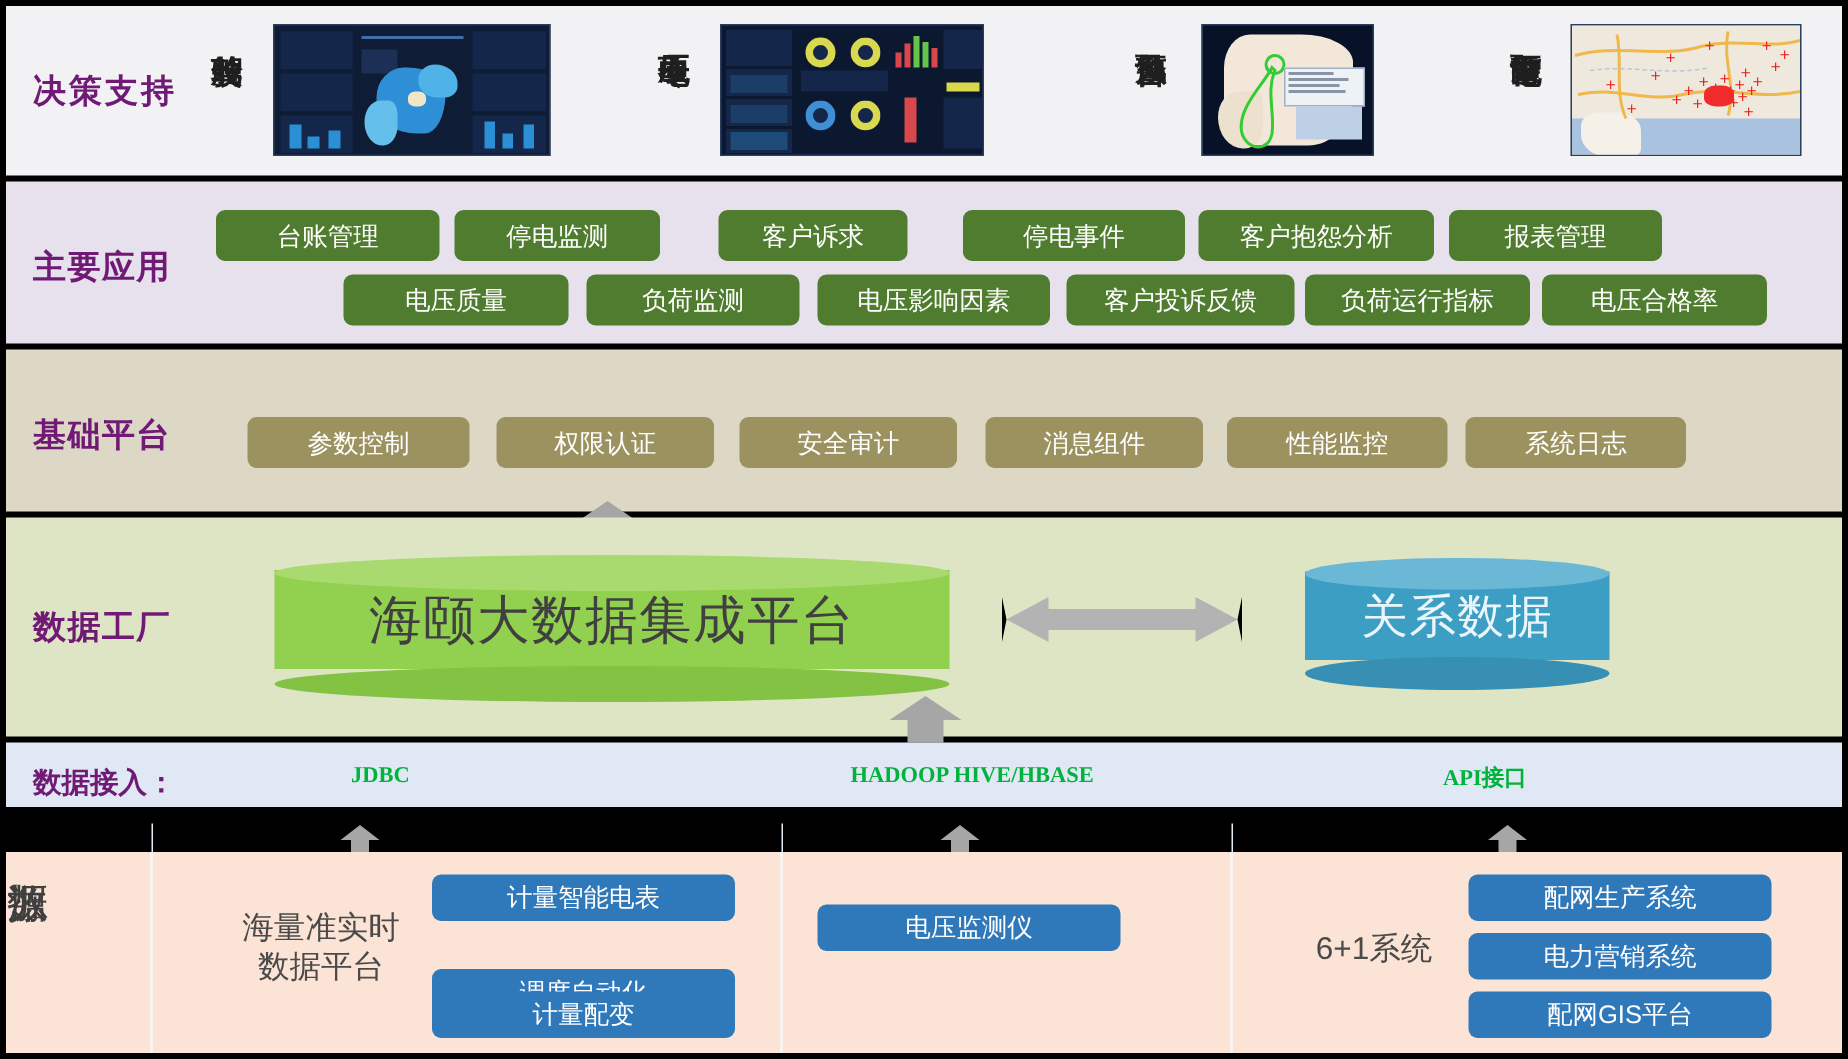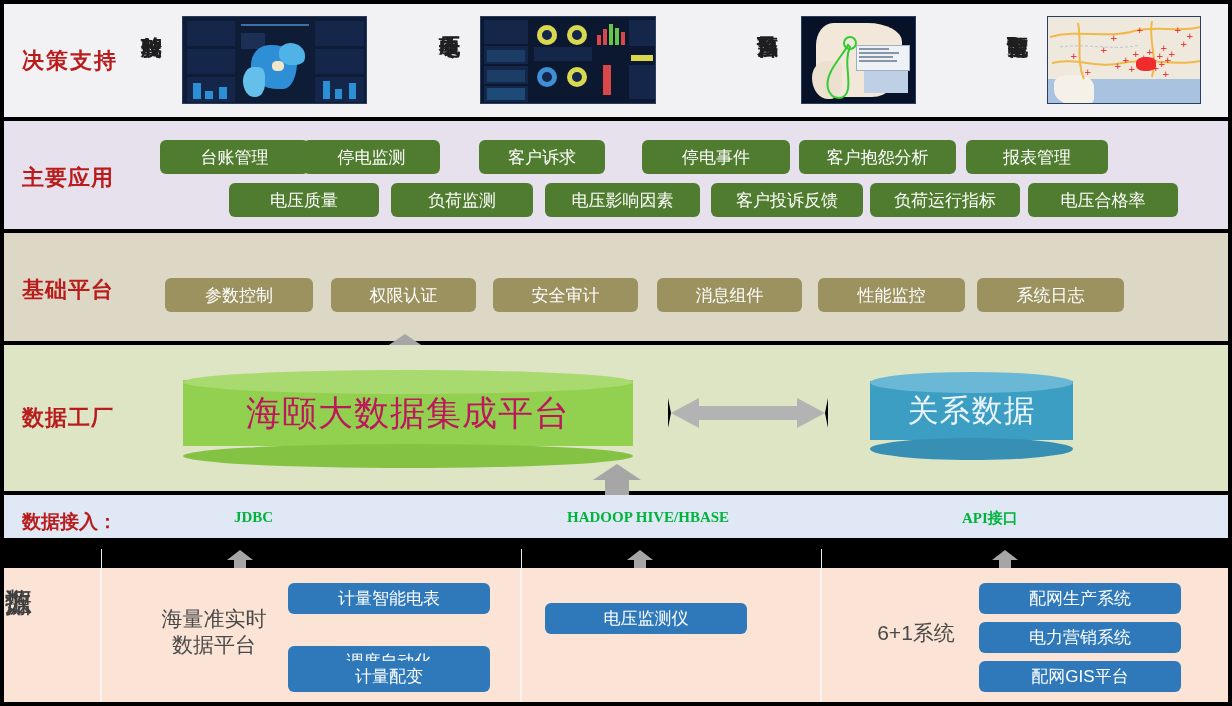--- a/index.html
+++ b/index.html
@@ -20,21 +20,21 @@
   .band {
     position: absolute;
     left: 4px;
     width: 1224px;
     box-sizing: border-box;
   }
   .row-label {
     position: absolute;
     font-family: "Liberation Serif", "DejaVu Serif", serif;
     font-weight: bold;
-    color: #b91c1c;
+    color: #701a75;
     white-space: nowrap;
     text-align: right;
   }
 
   
   #band-decision {
     top: 4px; height: 113px;
     background: #f2f1f3;
   }
   #label-decision {
@@ -308,21 +308,21 @@
             <text x="114" y="60">+</text>
         </g>
       </svg>
       <div style="position:absolute;left:88px;top:40px;width:20px;height:14px;background:#ef2b2b;border-radius:40%;"></div>
     </div>
   </div>
 
   <div class="band" id="band-apps">
     <div class="row-label" id="label-apps">主要应用</div>
 
-    <div class="pill pill-green" style="left:140px; top:19px; width:149px;margin-left:16px;">台账管理</div>
+    <div class="pill pill-green" style="left:140px; top:19px; width:149px;">台账管理</div>
     <div class="pill pill-green" style="left:299px; top:19px; width:137px;">停电监测</div>
     <div class="pill pill-green" style="left:475px; top:19px; width:126px;">客户诉求</div>
     <div class="pill pill-green" style="left:638px; top:19px; width:148px;">停电事件</div>
     <div class="pill pill-green" style="left:795px; top:19px; width:157px;">客户抱怨分析</div>
     <div class="pill pill-green" style="left:962px; top:19px; width:142px;">报表管理</div>
 
     <div class="pill pill-green" style="left:225px; top:62px; width:150px;">电压质量</div>
     <div class="pill pill-green" style="left:387px; top:62px; width:142px;">负荷监测</div>
     <div class="pill pill-green" style="left:541px; top:62px; width:155px;">电压影响因素</div>
     <div class="pill pill-green" style="left:707px; top:62px; width:152px;">客户投诉反馈</div>
@@ -349,21 +349,21 @@
   </div>
 
   <div class="band" id="band-factory">
     <div class="row-label" id="label-factory">数据工厂</div>
 
     <div style="position:absolute; left:179px; top:25px; width:450px; height:86px;">
       <div style="position:absolute;left:0;top:10px;width:450px;height:66px;background:#92d050;"></div>
       <div style="position:absolute;left:0;top:0;width:450px;height:24px;border-radius:50%;background:#a8da6f;"></div>
       <div style="position:absolute;left:0;bottom:-12px;width:450px;height:24px;border-radius:50%;background:#84c244;"></div>
       <div style="position:absolute;left:0;top:0;width:450px;height:86px;display:flex;align-items:center;justify-content:center;">
-        <span style="color:#be185d;font-size:35px;letter-spacing:1px;white-space:nowrap;">海颐大数据集成平台</span>
+        <span style="color:#404040;font-size:35px;letter-spacing:1px;white-space:nowrap;">海颐大数据集成平台</span>
       </div>
     </div>
 
     <div class="dbl-arrow" style="left:664px; top:53px; width:160px; height:30px;">
       <div class="bar" style="left:26px; top:8px; width:108px; height:14px;"></div>
       <div class="lhead" style="left:0; top:0;
            border-top:15px solid transparent;border-bottom:15px solid transparent;
            border-right:28px solid #b3b3b3;"></div>
       <div class="rhead" style="right:0; top:0;
            border-top:15px solid transparent;border-bottom:15px solid transparent;

